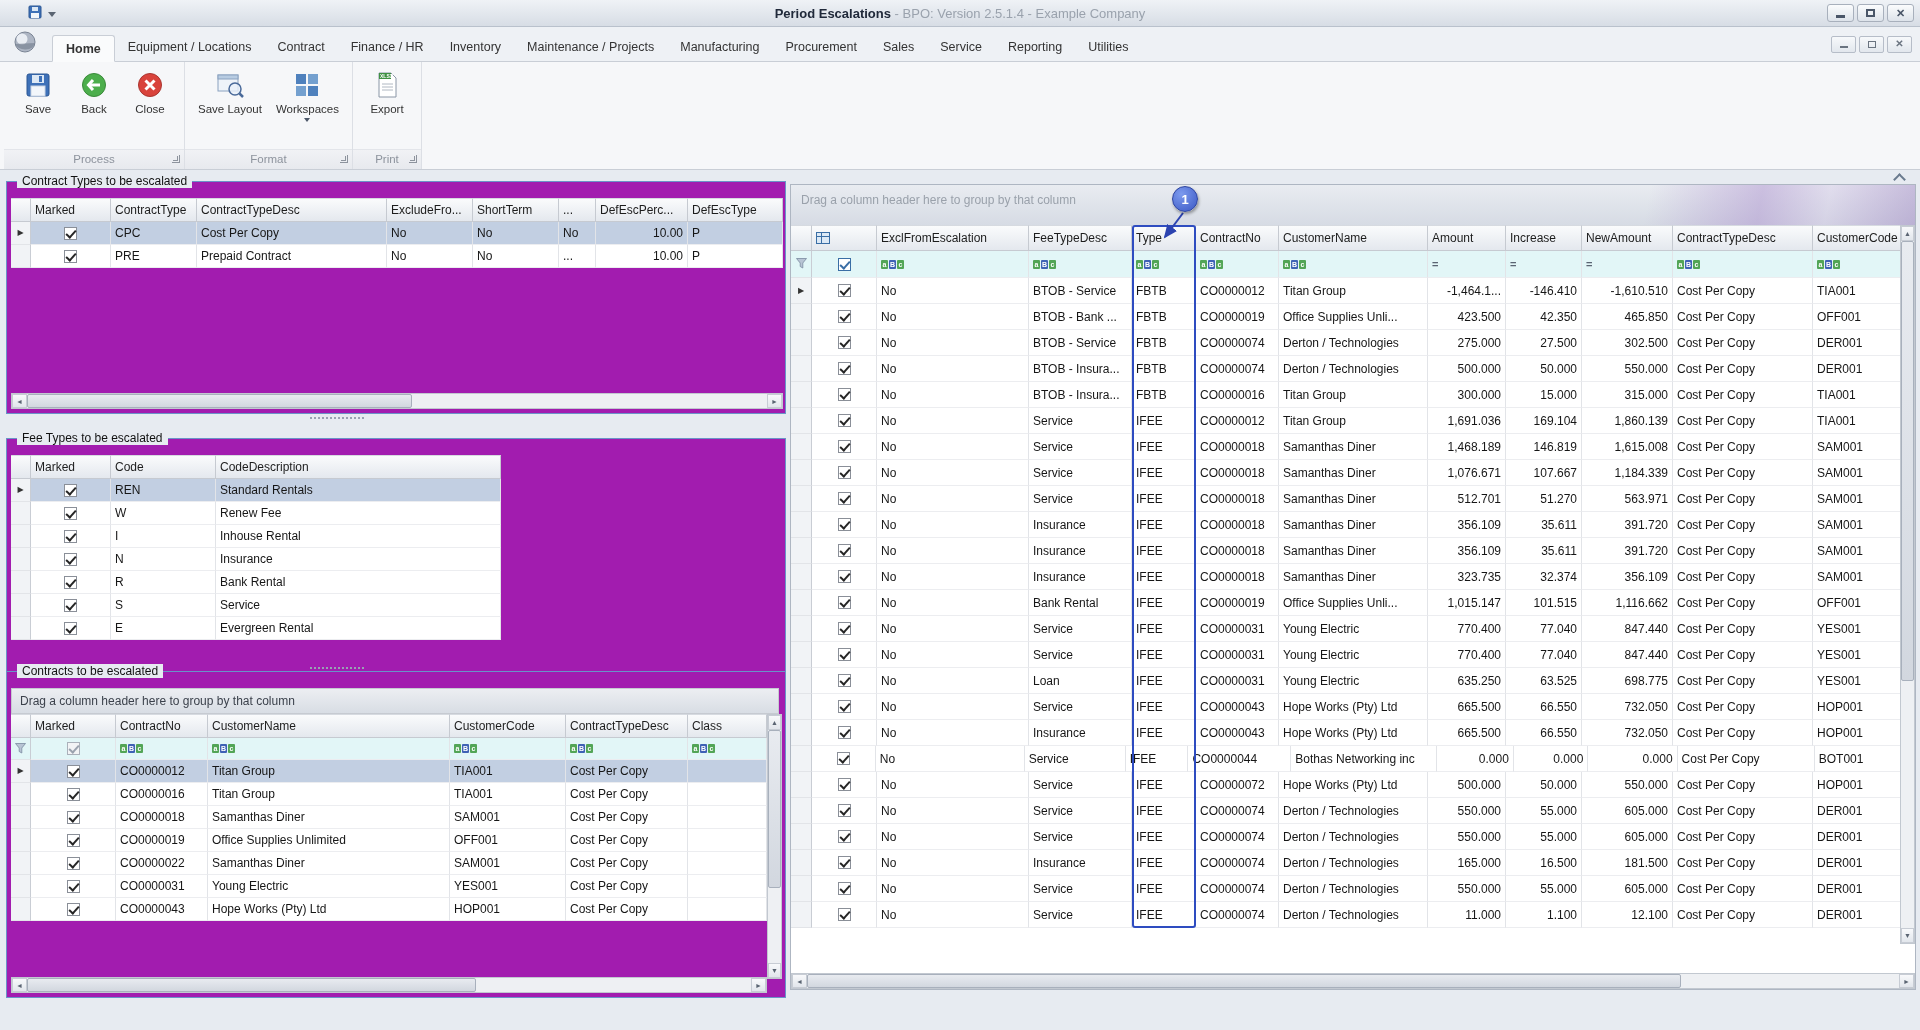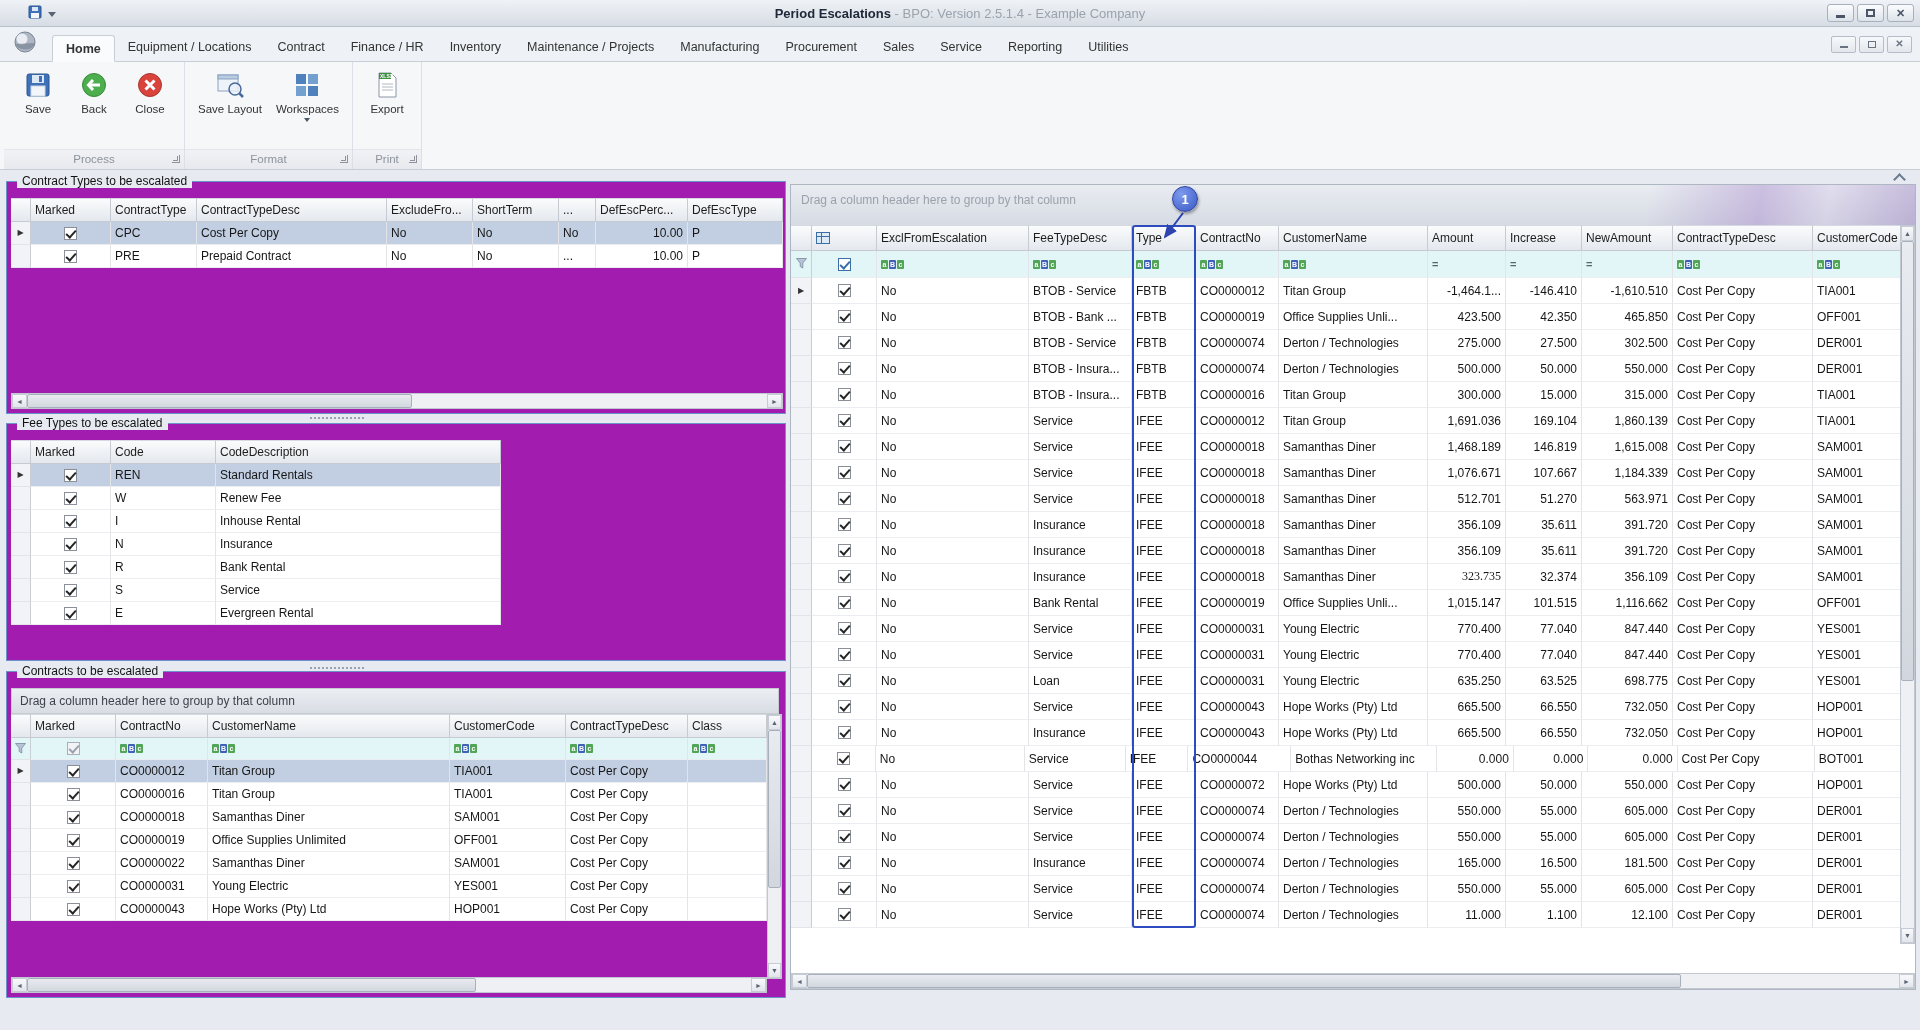--- a/index.html
+++ b/index.html
@@ -324,21 +324,21 @@
       <div class="sb sb-h" style="left:4px;bottom:4px;width:772px">
         <span class="sb-btn">◄</span>
         <span class="sb-track">
             <span class="sb-thumb" style="left:0;width:52%"></span>
           </span>
         <span class="sb-btn">►</span>
       </div>
     </div>
     <div class="splitdots" style="top:247px"></div>
 
-    <div class="gbox" id="p2" style="top:253px;height:238px">
+    <div class="gbox" id="p2" style="top:268px;height:238px">
       <span class="gcap">Fee Types to be escalated</span>
       <div class="pgrid pg" id="p2grid">
           <div class="g-hdr">
             <div class="g-hcell" style="width: 20px;"></div>
             <div class="g-hcell" style="width: 80px;">Marked</div>
             <div class="g-hcell" style="width: 105px;">Code</div>
             <div class="g-hcell" style="width: 285px;">CodeDescription</div>
           </div>
           <div class="g-row sel" style="height: 23px;">
             <div class="g-ind" style="width: 20px;">
@@ -824,21 +824,21 @@
           <div class="g-row" style="height: 26px;">
             <div class="g-ind" style="width: 21px;"></div>
             <div class="g-cell c" style="width: 65px;">
               <span class="cb"></span>
             </div>
             <div class="g-cell" style="width: 152px;">No</div>
             <div class="g-cell" style="width: 103px;">Insurance</div>
             <div class="g-cell" style="width: 64px;">IFEE</div>
             <div class="g-cell" style="width: 83px;">CO0000018</div>
             <div class="g-cell" style="width: 149px;">Samanthas Diner</div>
-            <div class="g-cell r" style="width: 78px; font-family: Liberation Serif, serif;">323.735</div>
+            <div class="g-cell r" style="width: 78px;">323.735</div>
             <div class="g-cell r" style="width: 76px;">32.374</div>
             <div class="g-cell r" style="width: 91px;">356.109</div>
             <div class="g-cell" style="width: 140px;">Cost Per Copy</div>
             <div class="g-cell" style="width: 89px;">SAM001</div>
           </div>
           <div class="g-row" style="height: 26px;">
             <div class="g-ind" style="width: 21px;"></div>
             <div class="g-cell c" style="width: 65px;">
               <span class="cb"></span>
             </div>

